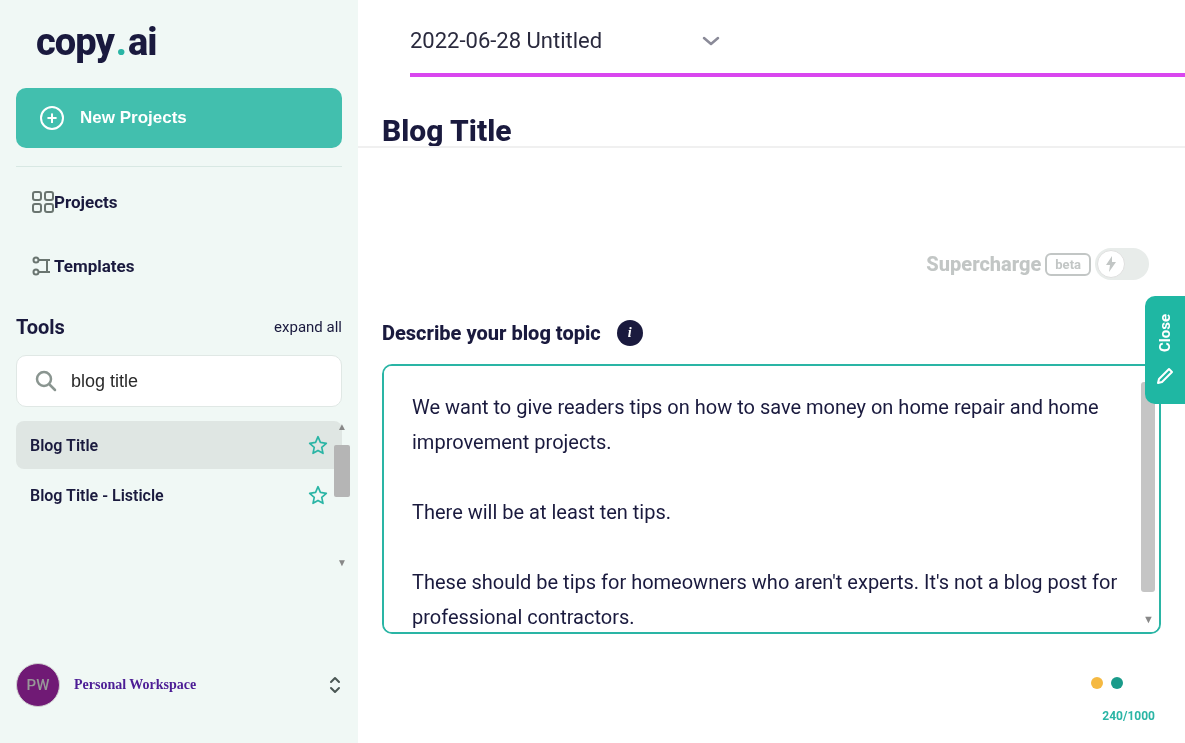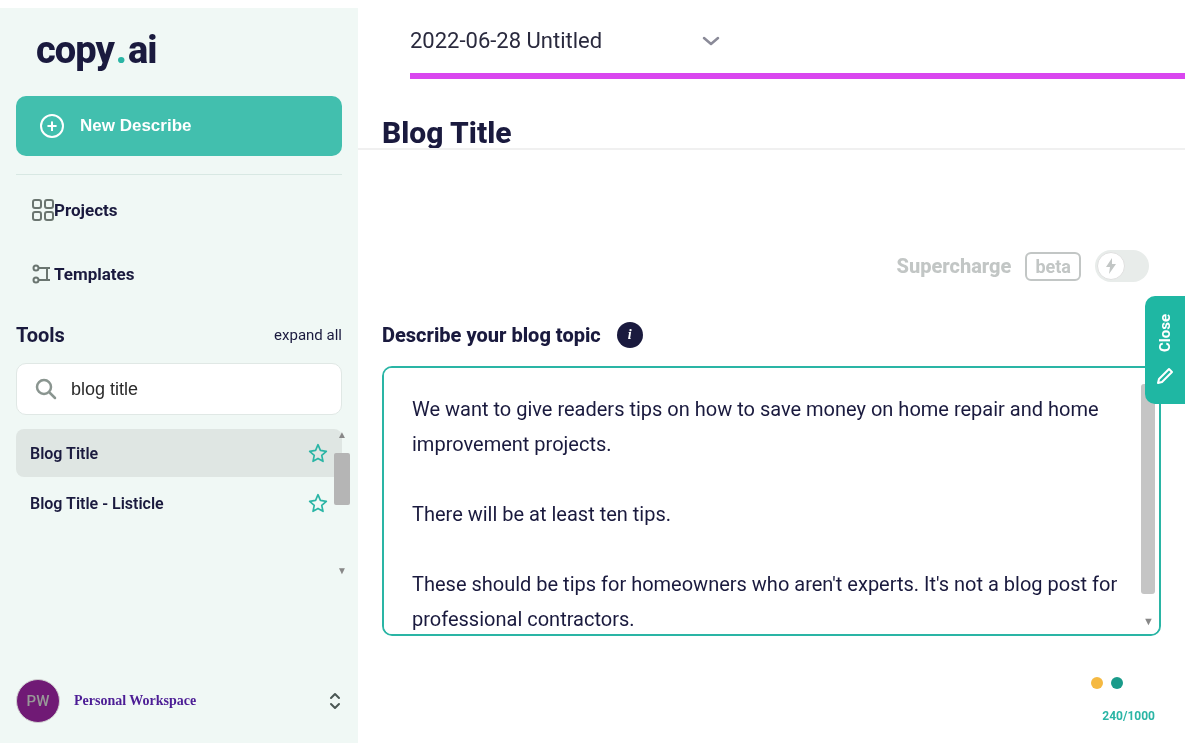--- a/index.html
+++ b/index.html
@@ -1,18 +1,18 @@
 <!DOCTYPE html>
 <html><head>
 <meta charset="utf-8">
 <style>
 * { margin: 0; padding: 0; box-sizing: border-box; }
 body { font-family: -apple-system, BlinkMacSystemFont, 'Segoe UI', Roboto, sans-serif; width: 1185px; height: 743px; overflow: hidden; background: #fff; }
 .app { display: flex; height: 100%; }
-.sidebar { width: 358px; background: #f0f8f5; display: flex; flex-direction: column; padding: 20px 0 0 0; margin-top: 8px; }
+.sidebar { width: 358px; background: #f0f8f5; display: flex; flex-direction: column; padding: 20px 0 16px 0; }
 .logo { padding: 0 36px 24px 36px; display: flex; align-items: center; font-size: 38px; font-weight: 800; color: #1a1a3e; letter-spacing: -1px; }
 .logo .dot { color: #2ab5a5; margin: 0 2px; }
 .new-project-btn { margin: 0 16px; background: #42bfae; color: #fff; border: none; border-radius: 10px; padding: 18px 24px; font-size: 17px; font-weight: 700; cursor: pointer; display: flex; align-items: center; gap: 16px; }
 .plus-icon { width: 24px; height: 24px; border: 2.5px solid #fff; border-radius: 50%; display: flex; align-items: center; justify-content: center; font-size: 18px; line-height: 1; }
 .divider { height: 1px; background: #d8e8e3; margin: 18px 16px 0 16px; }
 .nav-item { padding: 18px 16px; margin: 6px 16px 0 16px; display: flex; align-items: center; font-size: 17px; font-weight: 700; color: #1a1a3e; cursor: pointer; }
 .nav-icon { width: 22px; height: 22px; display: flex; align-items: center; justify-content: center; }
 .tools-header { display: flex; justify-content: space-between; align-items: center; padding: 20px 16px 12px 16px; }
 .tools-header h3 { font-size: 20px; font-weight: 700; color: #1a1a3e; }
 .expand-all { font-size: 15px; color: #1a1a3e; cursor: pointer; }
@@ -26,33 +26,33 @@
 .scrollbar-track-tools { position: absolute; right: -8px; top: 0; width: 16px; height: 150px; background: transparent; }
 .scrollbar-thumb-tools { position: absolute; top: 24px; width: 16px; height: 52px; background: #b5b5b5; border-radius: 2px; }
 .scrollbar-arrow { position: absolute; width: 16px; height: 14px; color: #888; font-size: 10px; text-align: center; }
 .workspace-footer { margin-top: auto; padding: 20px 16px 20px 16px; display: flex; align-items: center; gap: 14px; }
 .workspace-avatar { width: 44px; height: 44px; border-radius: 50%; background: #701a75; border: 1px solid #d0d0d0; display: flex; align-items: center; justify-content: center; font-size: 15px; color: #989898; font-weight: 500; }
 .workspace-info { flex: 1; }
 .workspace-name { font-size: 14px; font-weight: 800; color: #4c1d95; font-family: Liberation Serif, serif; }
 .workspace-plan { font-size: 15px; color: #8a9590; margin-top: 2px; }
 .workspace-chevrons { color: #4a5753; display: flex; flex-direction: column; gap: -2px; }
 .main { flex: 1; display: flex; flex-direction: column; background: #fff; position: relative; }
-.project-title-inner { display: flex; align-items: center; gap: 100px; margin-left: 52px; padding-bottom: 20px; border-bottom: 6px solid #d946ef; padding-right: 10px; }
+.project-title-inner { display: flex; align-items: center; gap: 100px; margin-left: 52px; padding-bottom: 20px; border-bottom: 4px solid #d946ef; padding-right: 10px; }
 .ptext { font-size: 22px; color: #2a2a3e; }
 .chev-down { color: #8a8a98; }
 .header-row { display: flex; justify-content: space-between; align-items: center; padding: 36px 32px 0 24px; }
 .page-title { font-size: 30px; font-weight: 800; color: #1a1a3e; }
 .tabs { display: flex; gap: 34px; }
 .tab { font-size: 19px; font-weight: 700; cursor: pointer; padding-bottom: 20px; }
 .tab.active { color: #1fa797; border-bottom: 3px solid #1fa797; }
 .tab.inactive { color: #1a1a3e; }
 .content-area { flex: 1; padding: 0 24px 20px 24px; display: flex; flex-direction: column; }
-.supercharge-row { display: flex; justify-content: flex-end; align-items: center; gap: 14px; padding: 100px 12px 40px 0; }
+.supercharge-row { display: flex; justify-content: flex-end; align-items: center; gap: 4px; padding: 100px 12px 40px 0; }
 .supercharge-label { font-size: 20px; font-weight: 800; color: #c2c6c5; }
-.beta-badge { border: 2px solid #c2c6c5; color: #c2c6c5; font-size: 18px; font-weight: 700; padding: 2px 8px; border-radius: 6px; }
+.beta-badge { border: 2px solid #c2c6c5; color: #c2c6c5; font-size: 13px; font-weight: 700; padding: 2px 8px; border-radius: 6px; }
 .supercharge-toggle { width: 54px; height: 32px; background: #e8ecea; border-radius: 16px; position: relative; }
 .supercharge-toggle-knob { position: absolute; left: 2px; top: 2px; width: 28px; height: 28px; background: #fff; border-radius: 50%; display: flex; align-items: center; justify-content: center; color: #c2c6c5; border: 1px solid #e0e0e0; }
 .prompt-label-row { display: flex; align-items: center; gap: 16px; margin-bottom: 18px; }
 .prompt-label { font-size: 20px; font-weight: 800; color: #1a1a3e; }
 .info-badge { width: 26px; height: 26px; background: #1a1a3e; color: #fff; border-radius: 50%; display: flex; align-items: center; justify-content: center; font-size: 14px; font-weight: 700; font-style: italic; font-family: serif; }
 .textarea-wrap { position: relative; flex: 1; }
 .prompt-textarea { width: 100%; height: 270px; border: 2px solid #2ab5a5; border-radius: 10px; padding: 24px 28px; font-size: 20px; line-height: 1.75; color: #1a1a3e; font-family: inherit; resize: none; outline: none; }
 .status-dots { position: absolute; right: 38px; bottom: 10px; display: flex; gap: 8px; }
 .dot1 { width: 12px; height: 12px; background: #f5b942; border-radius: 50%; }
 .dot2 { width: 12px; height: 12px; background: #1a9b8a; border-radius: 50%; }
@@ -70,21 +70,21 @@
 <div class="app">
   <aside class="sidebar">
     <div class="logo">
       <span>copy</span>
         <span class="dot">.</span>
         <span>ai</span>
     </div>
 
     <button class="new-project-btn">
       <span class="plus-icon">+</span>
-      <span>New Describe</span>
+      <span>New Projects</span>
     </button>
 
     <div class="divider"></div>
 
     <div class="nav-item">
       <span class="nav-icon">
         <svg width="22" height="22" viewBox="0 0 22 22" fill="none">
             <rect x="1" y="1" width="8" height="8" rx="2" stroke="#6a7570" stroke-width="2"></rect>
             <rect x="13" y="1" width="8" height="8" rx="2" stroke="#6a7570" stroke-width="2"></rect>
             <rect x="1" y="13" width="8" height="8" rx="2" stroke="#6a7570" stroke-width="2"></rect>

